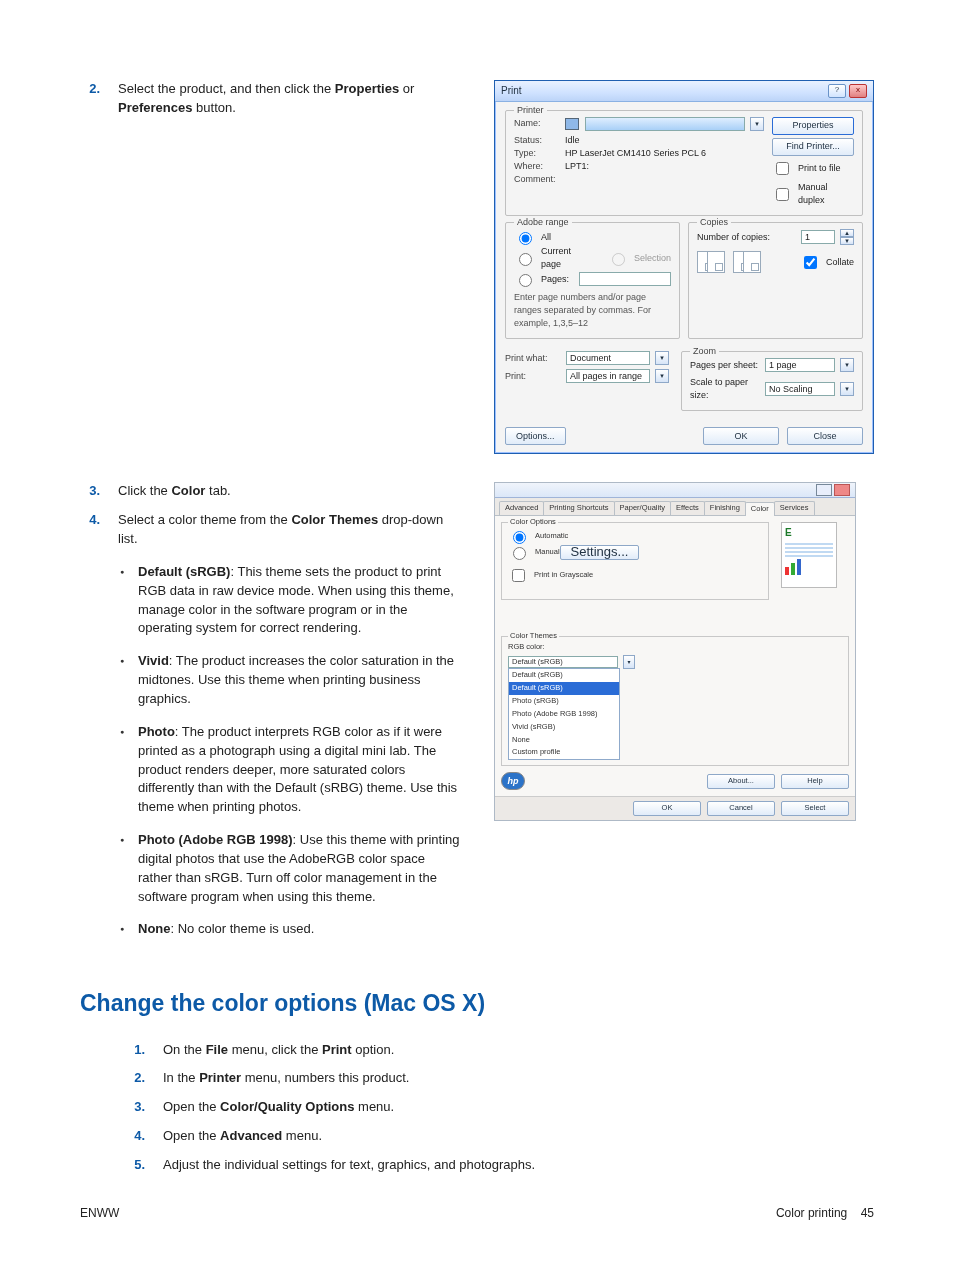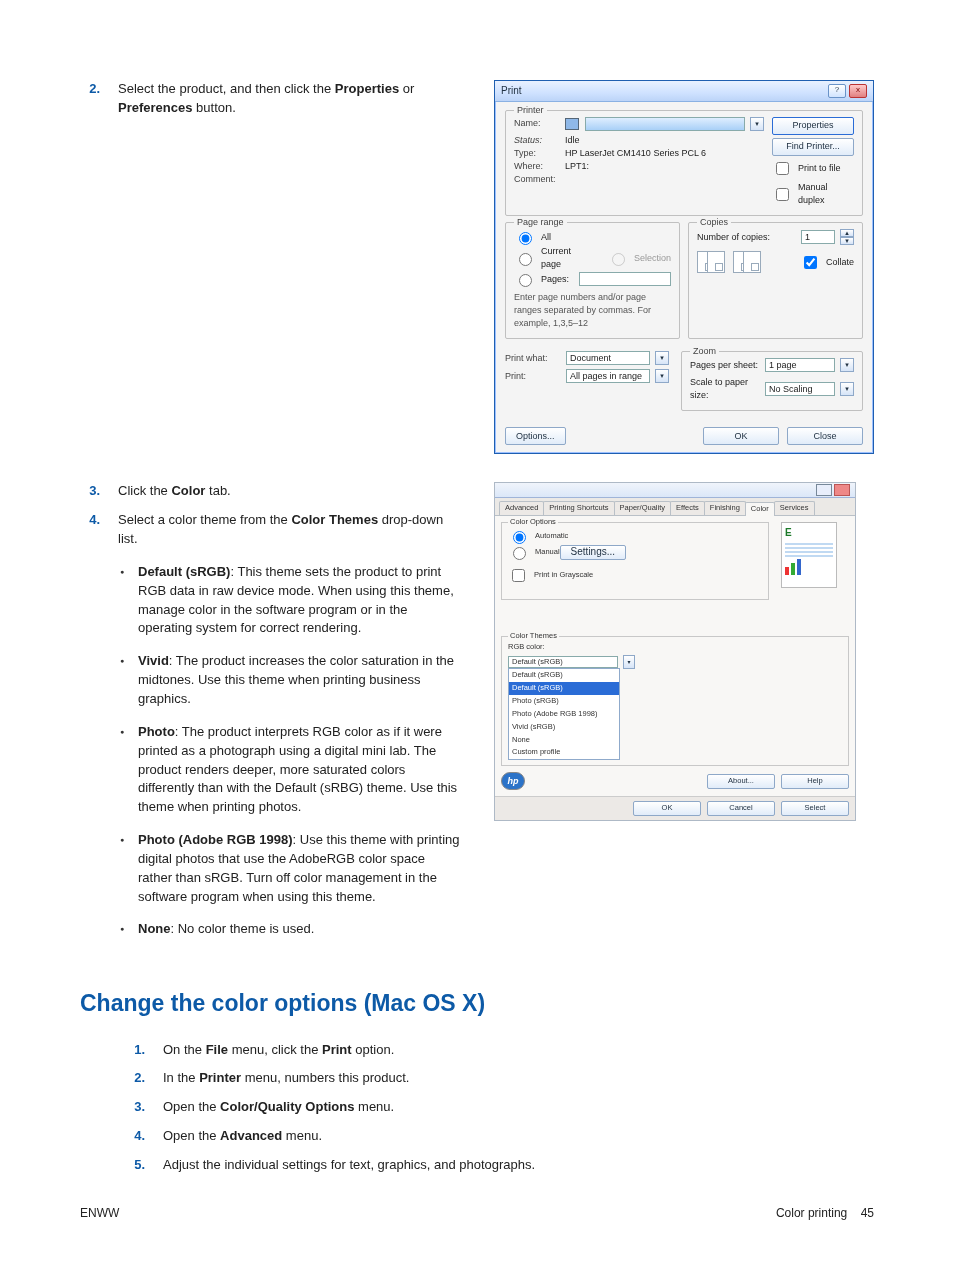--- a/index.html
+++ b/index.html
@@ -224,21 +224,21 @@
             <span class="lg">Printer</span>
             <div class="between">
               <div style="flex:1;">
                 <div class="row" style="margin-bottom:3px;">
                   <span class="wlbl" style="width:45px;">Name:</span>
                   <span style="width:12px;height:10px;background:#8fb8e8;border:1px solid #567;"></span>
                   <span class="winp" style="flex:1;min-width:160px;background:linear-gradient(#dfeeff,#a9d0f7);"></span>
                   <span class="dropcaret">▾</span>
                 </div>
                 <div class="row">
-                    <span class="wlbl" style="width:45px;font-style:italic;">Status:</span>
+                    <span class="wlbl" style="width:45px;">Status:</span>
                     <span>Idle</span>
                   </div>
                 <div class="row">
                     <span class="wlbl" style="width:45px;">Type:</span>
                     <span>HP LaserJet CM1410 Series PCL 6</span>
                   </div>
                 <div class="row">
                     <span class="wlbl" style="width:45px;">Where:</span>
                     <span>LPT1:</span>
                   </div>
@@ -257,21 +257,21 @@
                 <label class="row">
                     <input type="checkbox" style="">
                     <span>Manual duplex</span>
                   </label>
               </div>
             </div>
           </div>
 
           <div class="between" style="gap:8px;">
             <div class="fs" style="flex:1;">
-              <span class="lg">Page range</span>
+              <span class="lg">Adobe range</span>
               <label class="row">
                   <input type="radio" name="pr" checked="" style="">
                   <span>All</span>
                 </label>
               <div class="row">
                 <label class="row">
                     <input type="radio" name="pr" style="">
                     <span>Current page</span>
                   </label>
                 <label class="row grey" style="margin-left:18px;">
@@ -405,21 +405,21 @@
                 <span class="lg">Color Options</span>
                 <label class="row">
                     <input type="radio" name="co" checked="" style="">
                     <span>Automatic</span>
                   </label>
                 <div class="row" style="gap:0;">
                   <label class="row">
                       <input type="radio" name="co" style="">
                       <span>Manual</span>
                     </label>
-                  <span class="wbtn-std" style="height:13px;font-size:10px;">Settings...</span>
+                  <span class="wbtn-std" style="height:13px;font-size:13px;">Settings...</span>
                 </div>
                 <label class="row" style="margin-top:6px;">
                     <input type="checkbox" style="">
                     <span>Print in Grayscale</span>
                   </label>
               </div>
             </div>
             <div style="width:80px;display:flex;justify-content:center;">
               <div class="preview">
                 <div style="color:#1d7a2a;font-weight:bold;font-size:10px;">E</div>

